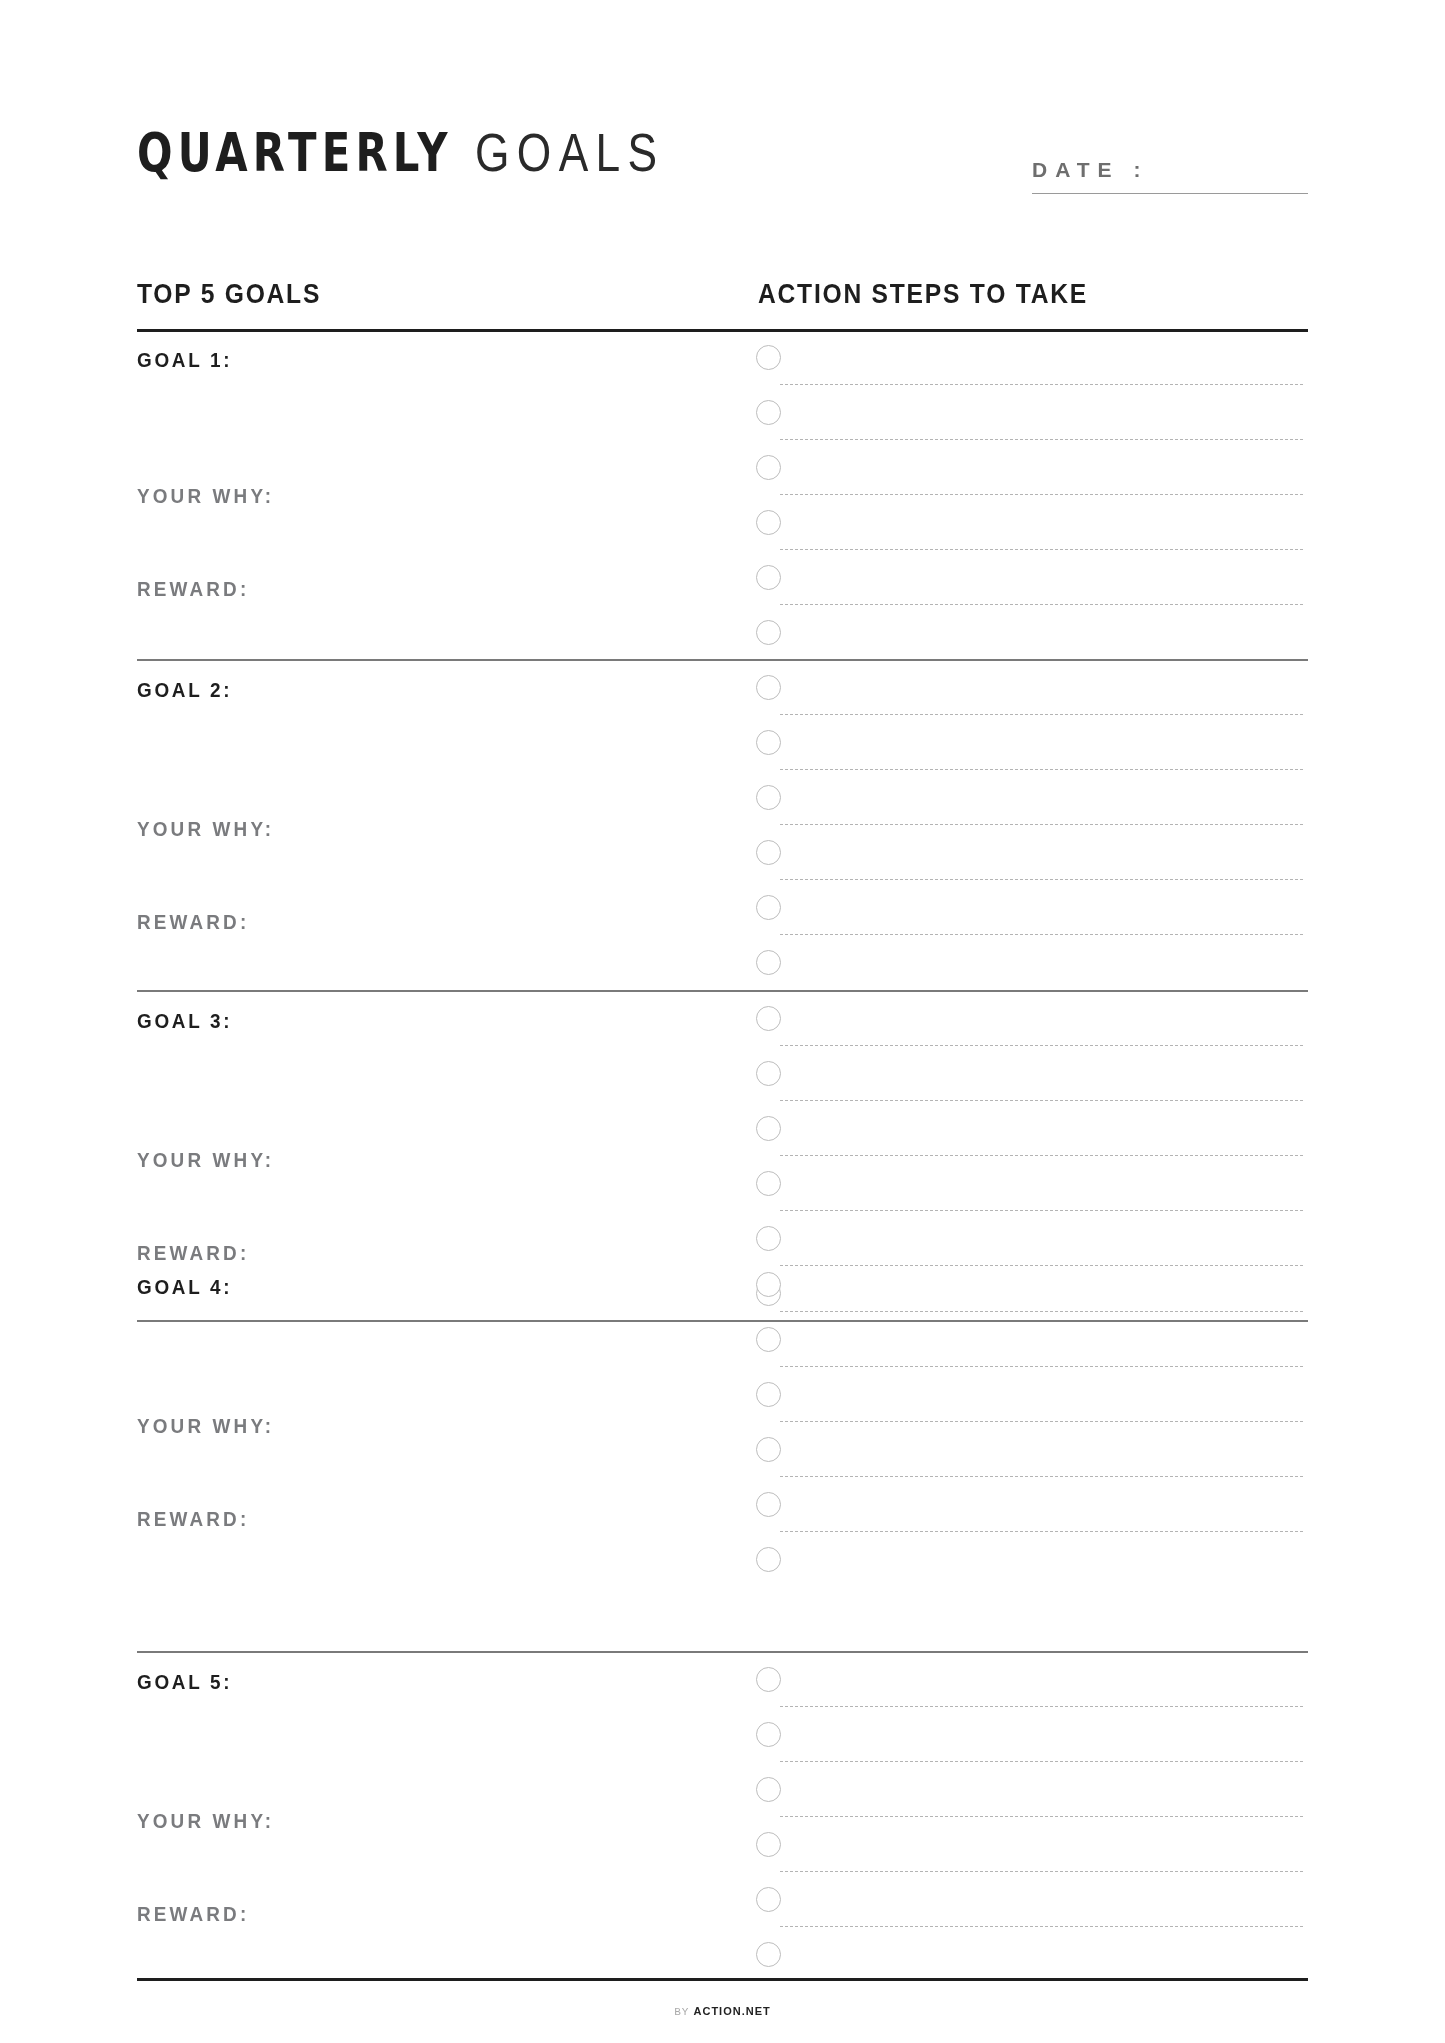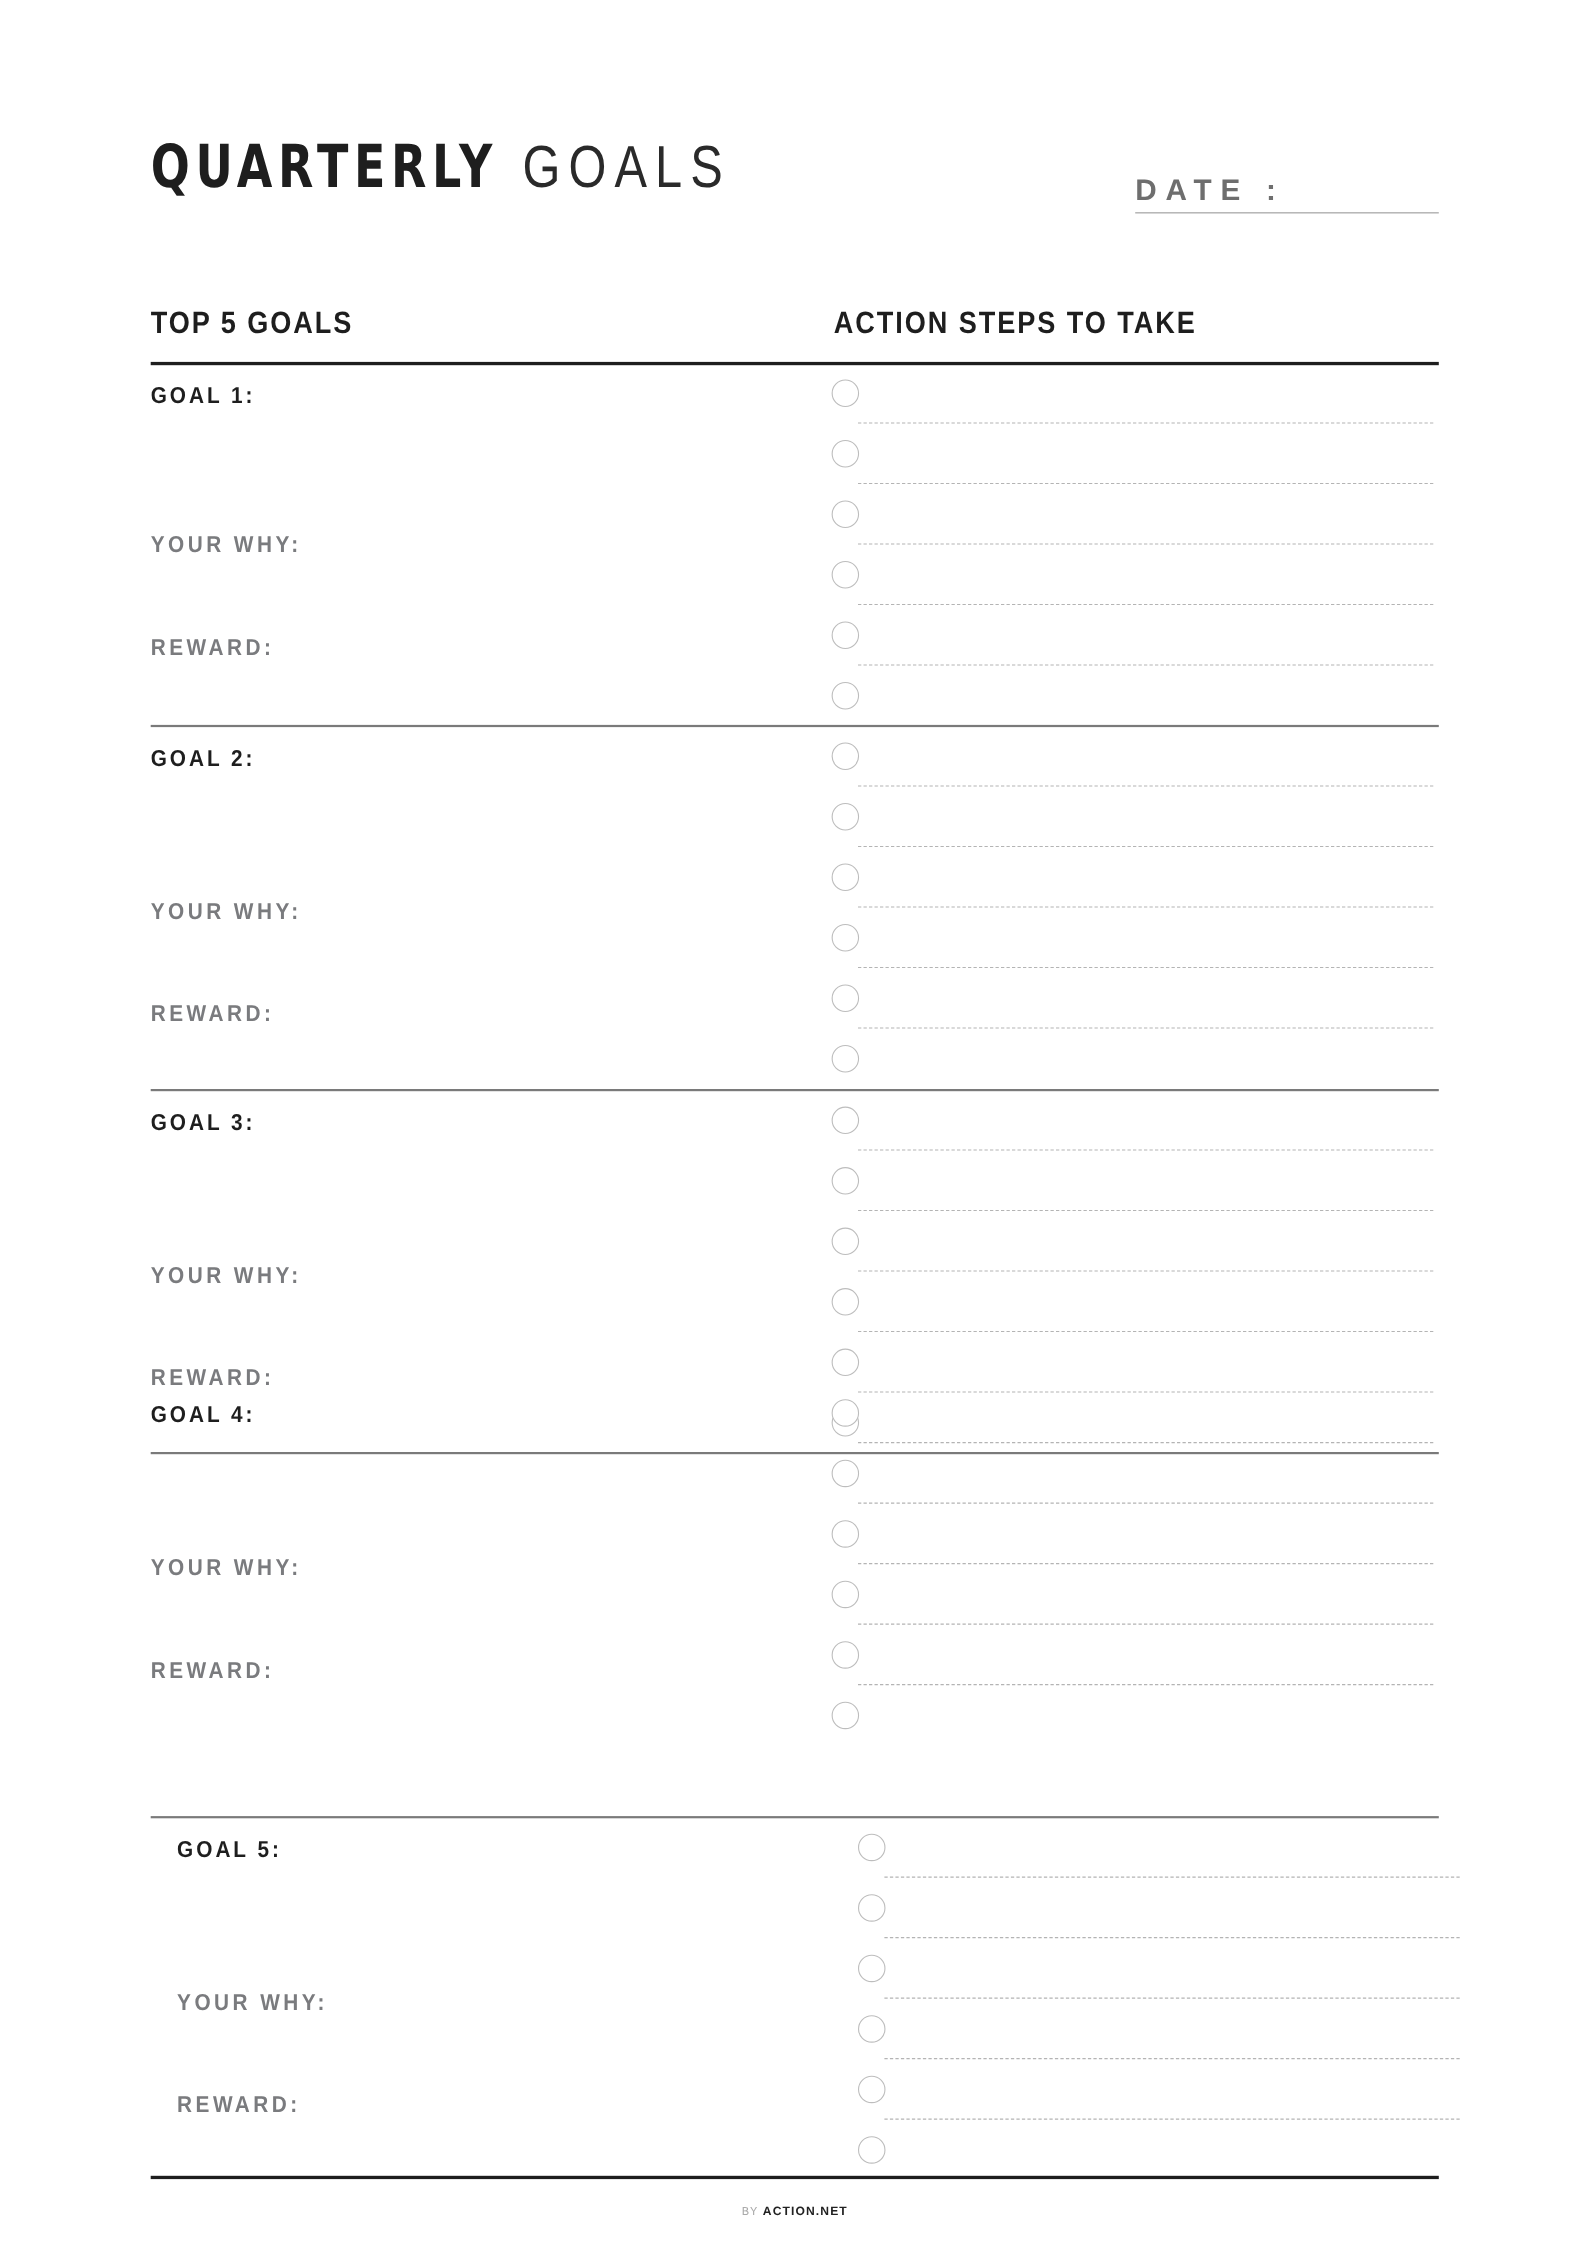--- a/index.html
+++ b/index.html
@@ -8,21 +8,21 @@
 
     .title {
       position: absolute; left: 137px; top: 122px;
       font-size: 54px; line-height: 60px; letter-spacing: 6px;
       white-space: nowrap;
     }
     .title .bold { font-family: "DejaVu Sans Condensed", "DejaVu Sans", sans-serif; font-weight: bold; color: #1e1e1e; transform: scaleX(0.86); display: inline-block; transform-origin: left center; }
     .title .light { font-weight: normal; color: #2a2a2a; font-family: "Liberation Sans", sans-serif; letter-spacing: 9px; display: inline-block; margin-left: -52px; transform: scaleX(0.82); transform-origin: left center; }
 
     .date-wrap { position: absolute; left: 1032px; top: 158px; width: 276px; height: 36px; border-bottom: 1.5px solid #9a9a9a; }
-    .date-label { font-size: 27px; letter-spacing: 8px; color: #6e6e6e; font-weight: bold; font-family: "Liberation Sans", sans-serif; }
+    .date-label { font-size: 21px; letter-spacing: 8px; color: #6e6e6e; font-weight: bold; font-family: "Liberation Sans", sans-serif; }
 
     .col-header { position: absolute; top: 278px; font-size: 28px; font-weight: bold; letter-spacing: 2px; color: #1e1e1e; font-family: "Liberation Sans", sans-serif; transform: scaleX(0.88); transform-origin: left center; white-space: nowrap; }
     .col-header.left { left: 137px; }
     .col-header.right { left: 758px; }
 
     .rule-thick { position: absolute; left: 137px; width: 1171px; height: 3px; background: #1e1e1e; }
     .rule-sep { position: absolute; left: 137px; width: 1171px; height: 2px; background: #7a7a7a; }
 
     .goal-section { position: absolute; left: 137px; width: 1171px; height: 330px; }
     .goal-label { position: absolute; left: 0; font-size: 21px; font-weight: bold; letter-spacing: 3px; color: #1e1e1e; font-family: "Liberation Sans", sans-serif; transform: scaleX(0.9); transform-origin: left center; white-space: nowrap; }
@@ -172,21 +172,21 @@
         <div class="step" style="top: 220px;">
           <div class="circle" style="top: 13px;"></div>
           <div class="dash" style="top: 52px;"></div>
         </div>
         <div class="step" style="top: 275px;">
           <div class="circle" style="top: 13px;"></div>
         </div>
       </div>
     </div>
     <div class="rule-sep" style="top: 1651px;"></div>
-    <div class="goal-section" style="top: 1654px; margin-left: 24px;">
+    <div class="goal-section" style="top: 1654px;">
       <div class="goal-label" style="top: 16px;">GOAL 5:</div>
       <div class="sub-label" style="top: 155px;">YOUR WHY:</div>
       <div class="sub-label" style="top: 248px;">REWARD:</div>
       <div class="steps">
         <div class="step" style="top: 0px;">
           <div class="circle" style="top: 13px;"></div>
           <div class="dash" style="top: 52px;"></div>
         </div>
         <div class="step" style="top: 55px;">
           <div class="circle" style="top: 13px;"></div>

